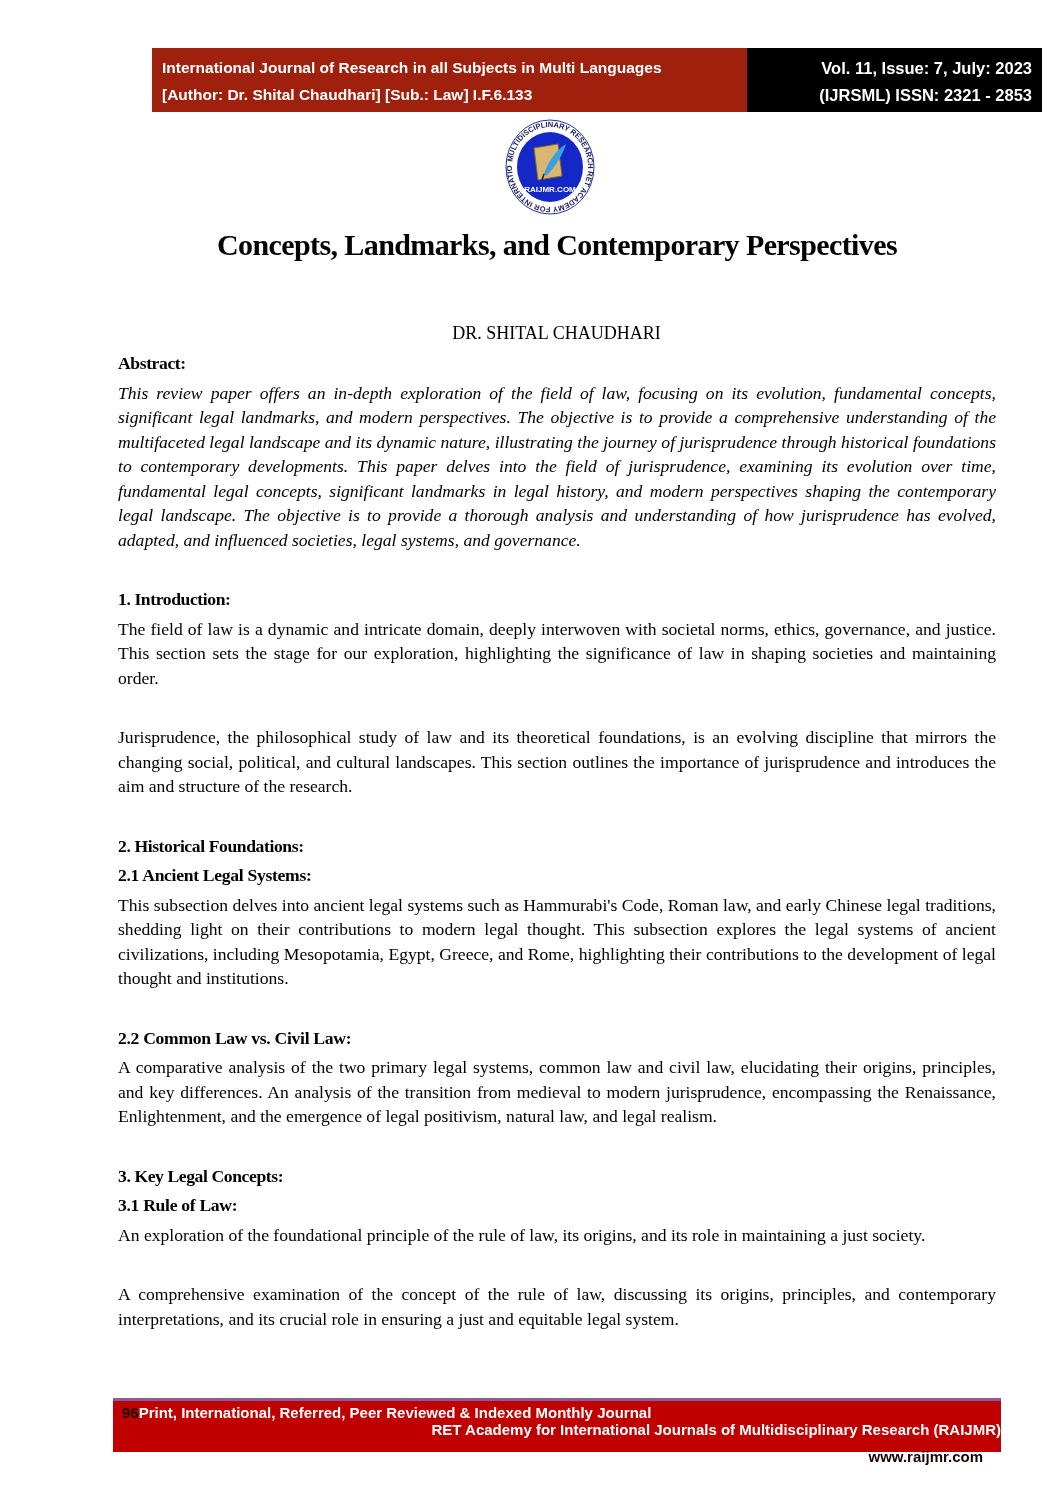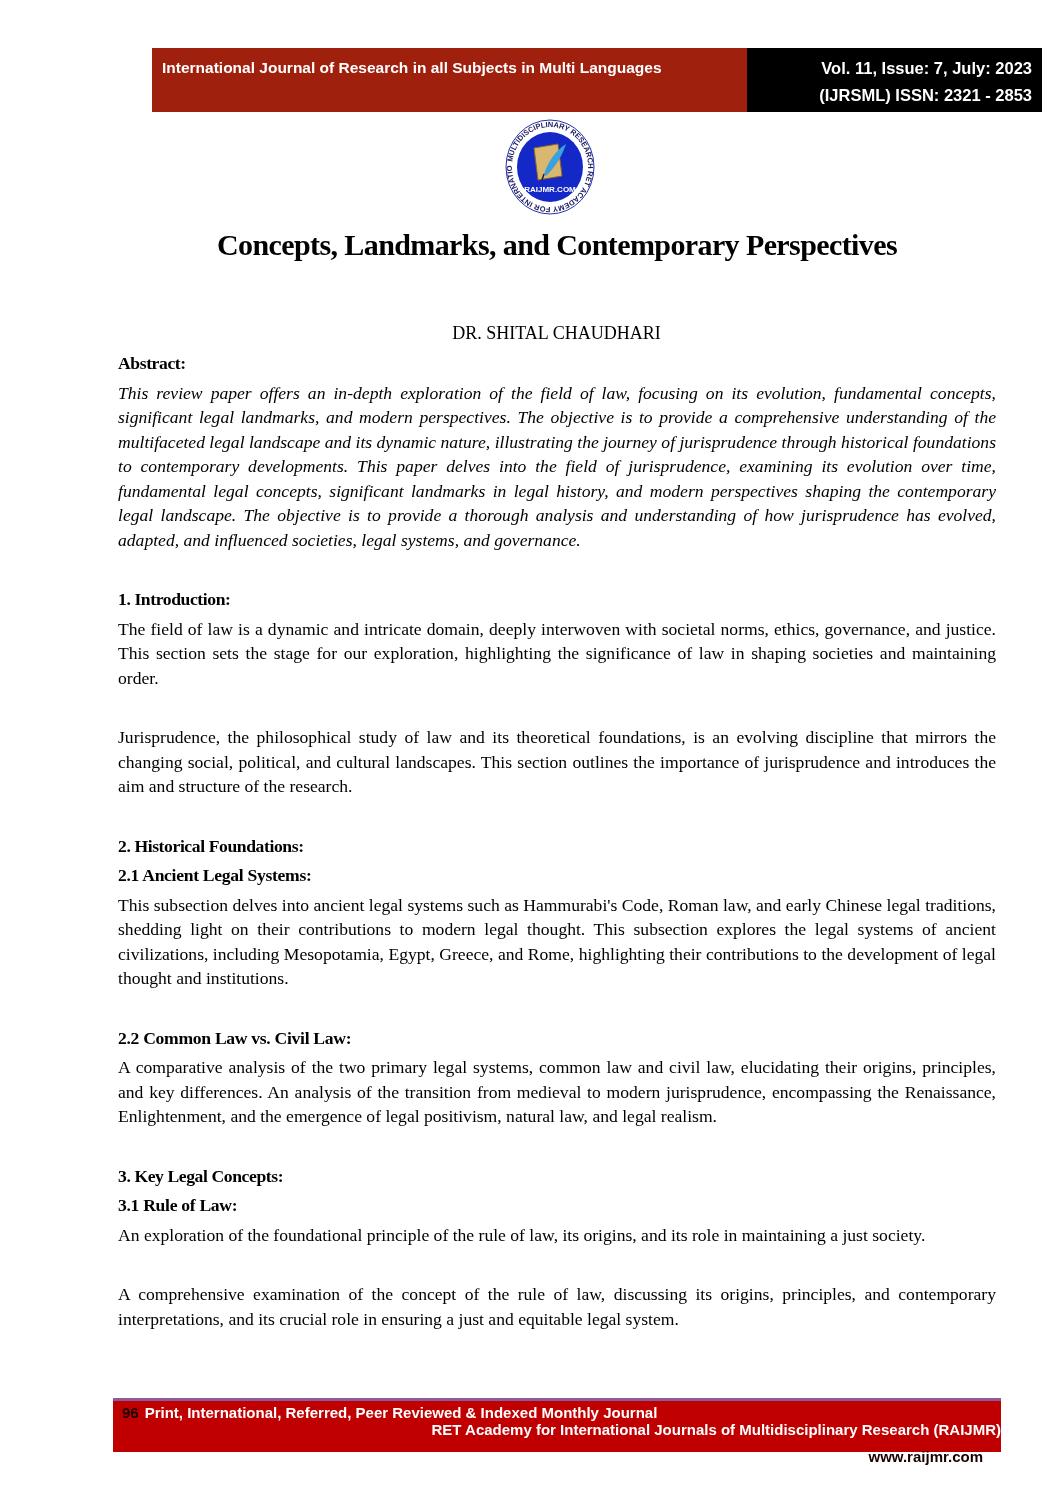--- a/index.html
+++ b/index.html
@@ -17,30 +17,31 @@
 
   .content { position: absolute; left: 113px; top: 346px; width: 888px; font-size: 17.6px; line-height: 24.5px; }
   .content p { margin: 5px; text-align: justify; }
   .h { font-weight: bold; letter-spacing: -0.4px; }
   .sh { font-weight: bold; letter-spacing: -0.3px; }
   .abs { font-style: italic; }
   .gap { height: 25px; }
 
   .ftr { position: absolute; left: 113px; top: 1398px; width: 888px; height: 54px; background: #c00000; border-top: 3px solid #8a5c9a; box-sizing: border-box; font-family: "Liberation Sans", sans-serif; font-weight: bold; color: #fff; font-size: 15px; }
   .ftr-line1 { position: absolute; left: 9px; top: 3px; white-space: nowrap; }
-  .ftr-pg { color: #1a0000; margin-right: 6px; }
+  .ftr-pg { color: #1a0000; }
   .ftr-url { position: absolute; right: 18px; top: 3px; color: #1a0000; margin-top: 44px; }
   .ftr-line2 { position: absolute; left: 0; width: 100%; top: 20px; text-align: right; white-space: nowrap; }
 </style>
 </head>
 <body>
 
 <div class="hdr">
   <div class="hdr-left">
     <span>International Journal of Research in all Subjects in Multi Languages</span>
+    <span>[Author: Dr. Shital Chaudhari] [Sub.: Law] I.F.6.133</span>
   </div>
   <div class="hdr-right">
     <span>Vol. 11, Issue: 7, July: 2023</span>
     <span>(IJRSML) ISSN: 2321 - 2853</span>
   </div>
 </div>
 
 <div class="logo">
   <svg width="92" height="98" viewBox="0 0 92 98">
     <defs>

